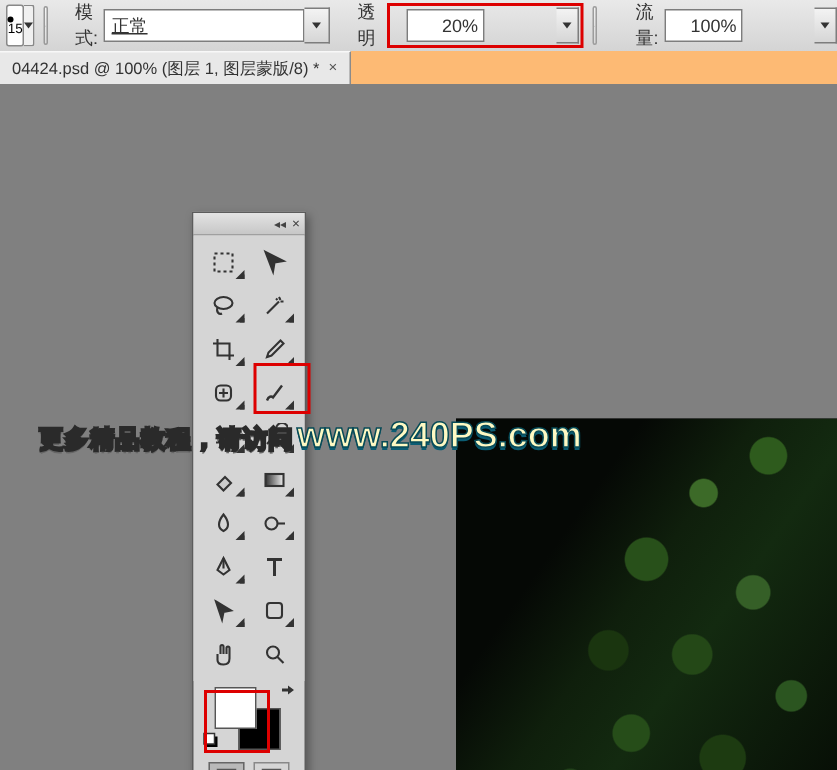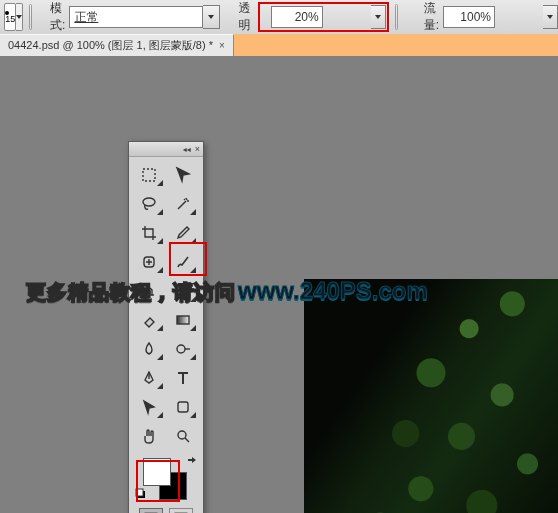--- a/index.html
+++ b/index.html
@@ -58,22 +58,22 @@
   .swatch-wrap{position:relative;width:46px;height:40px;margin:0 auto;}
   .sw-bg{position:absolute;left:16px;top:14px;width:26px;height:26px;background:#000;border:1px solid #555;}
   .sw-fg{position:absolute;left:0;top:0;width:26px;height:26px;background:#fff;border:1px solid #555;}
   .sw-mini{position:absolute;right:-8px;top:-2px;width:10px;height:10px;}
   .sw-def{position:absolute;left:-8px;bottom:-2px;width:12px;height:12px;}
   .mode-row{display:flex;gap:6px;justify-content:center;padding:4px 0 6px;}
   .mode-row .mbtn{width:22px;height:18px;border:1px solid #888;background:#d5d5d5;display:flex;align-items:center;justify-content:center;}
   .mbtn.active{background:#b9b9b9;border-color:#666;}
   
   .promo{position:absolute;left:26px;top:277px;display:flex;align-items:baseline;font-weight:900;white-space:nowrap;}
-  .promo-cn{font-size:20px;color:#000000;-webkit-text-stroke:2px #2a2a2a;text-shadow:0 2px 0 #666;letter-spacing:1px;}
-  .promo-url{font-size:24px;color:#0f172a;-webkit-text-stroke:1px #074a57;text-shadow:0 2px 0 #0b5c72;margin-left:2px;}
+  .promo-cn{font-size:16px;color:#000000;-webkit-text-stroke:2px #2a2a2a;text-shadow:0 2px 0 #666;letter-spacing:1px;}
+  .promo-url{font-size:24px;color:#fef9c3;-webkit-text-stroke:1px #074a57;text-shadow:0 2px 0 #0b5c72;margin-left:2px;}
   
   .arrow-down{width:0;height:0;border-left:3px solid transparent;border-right:3px solid transparent;border-top:4px solid #333;}
 </style>
 </head>
 <body>
 
 <div class="options-bar">
   <div class="ob-left"></div>
   <div class="brush-preview">
     <div class="brush-dot"></div>

